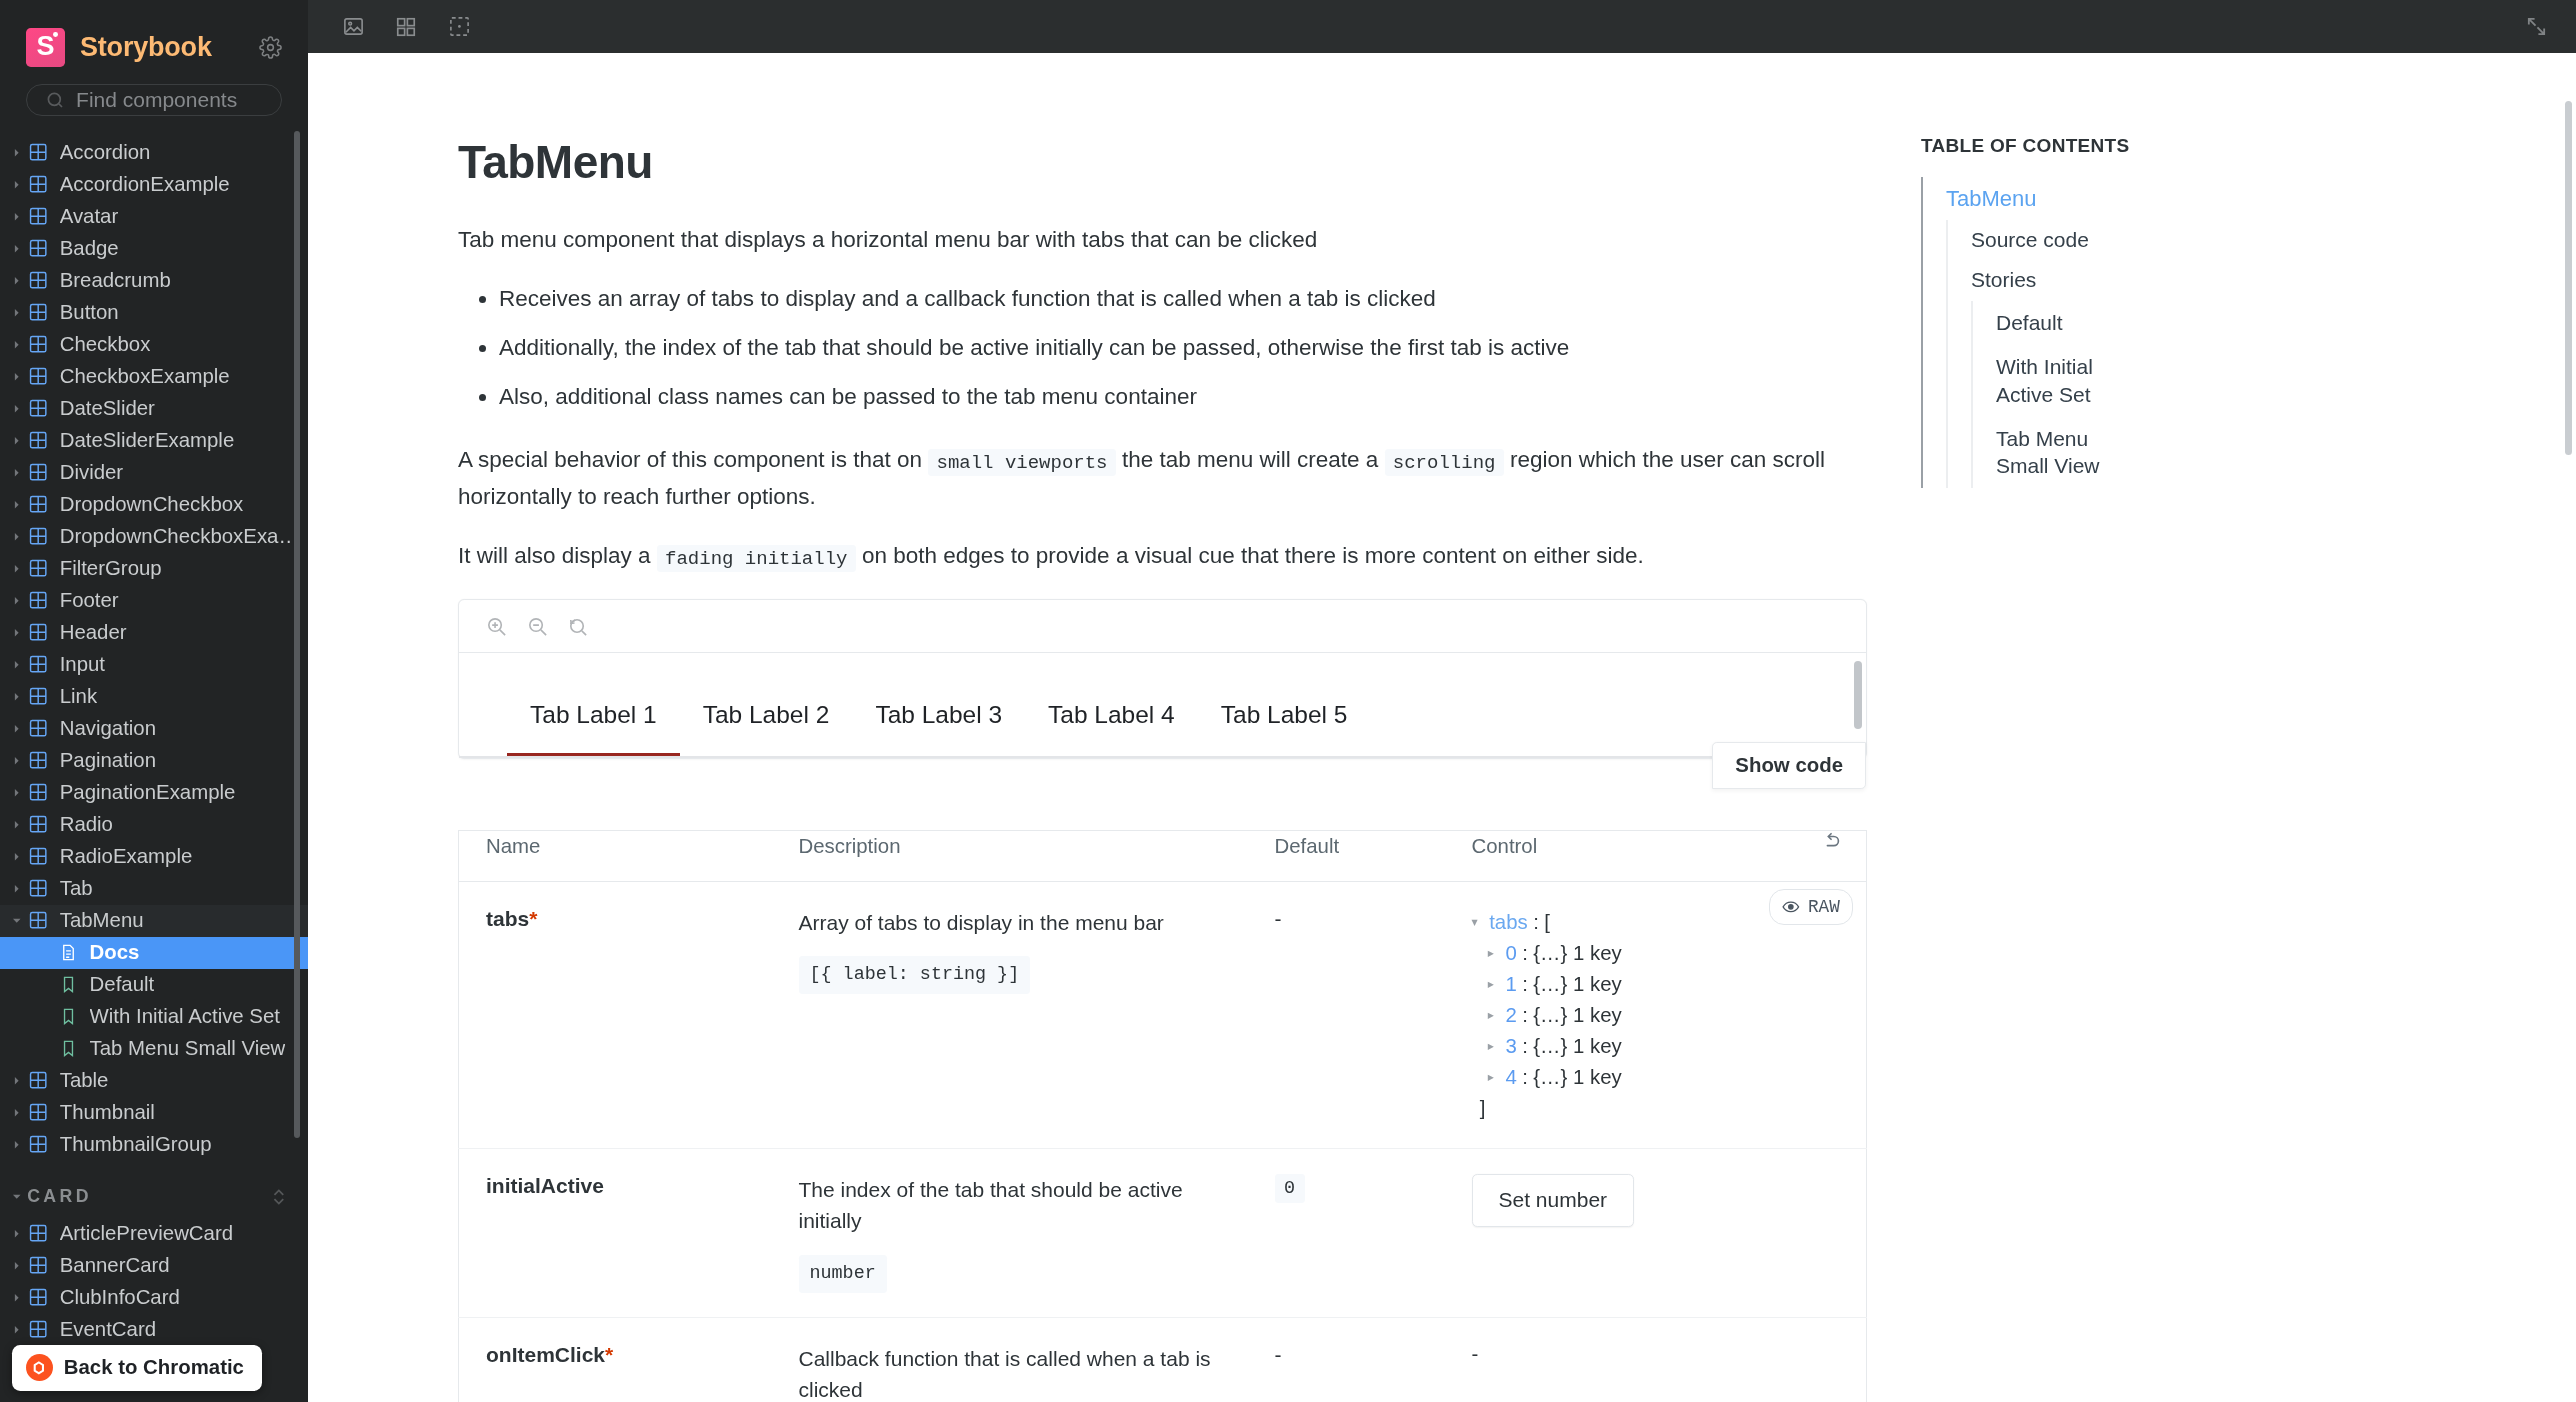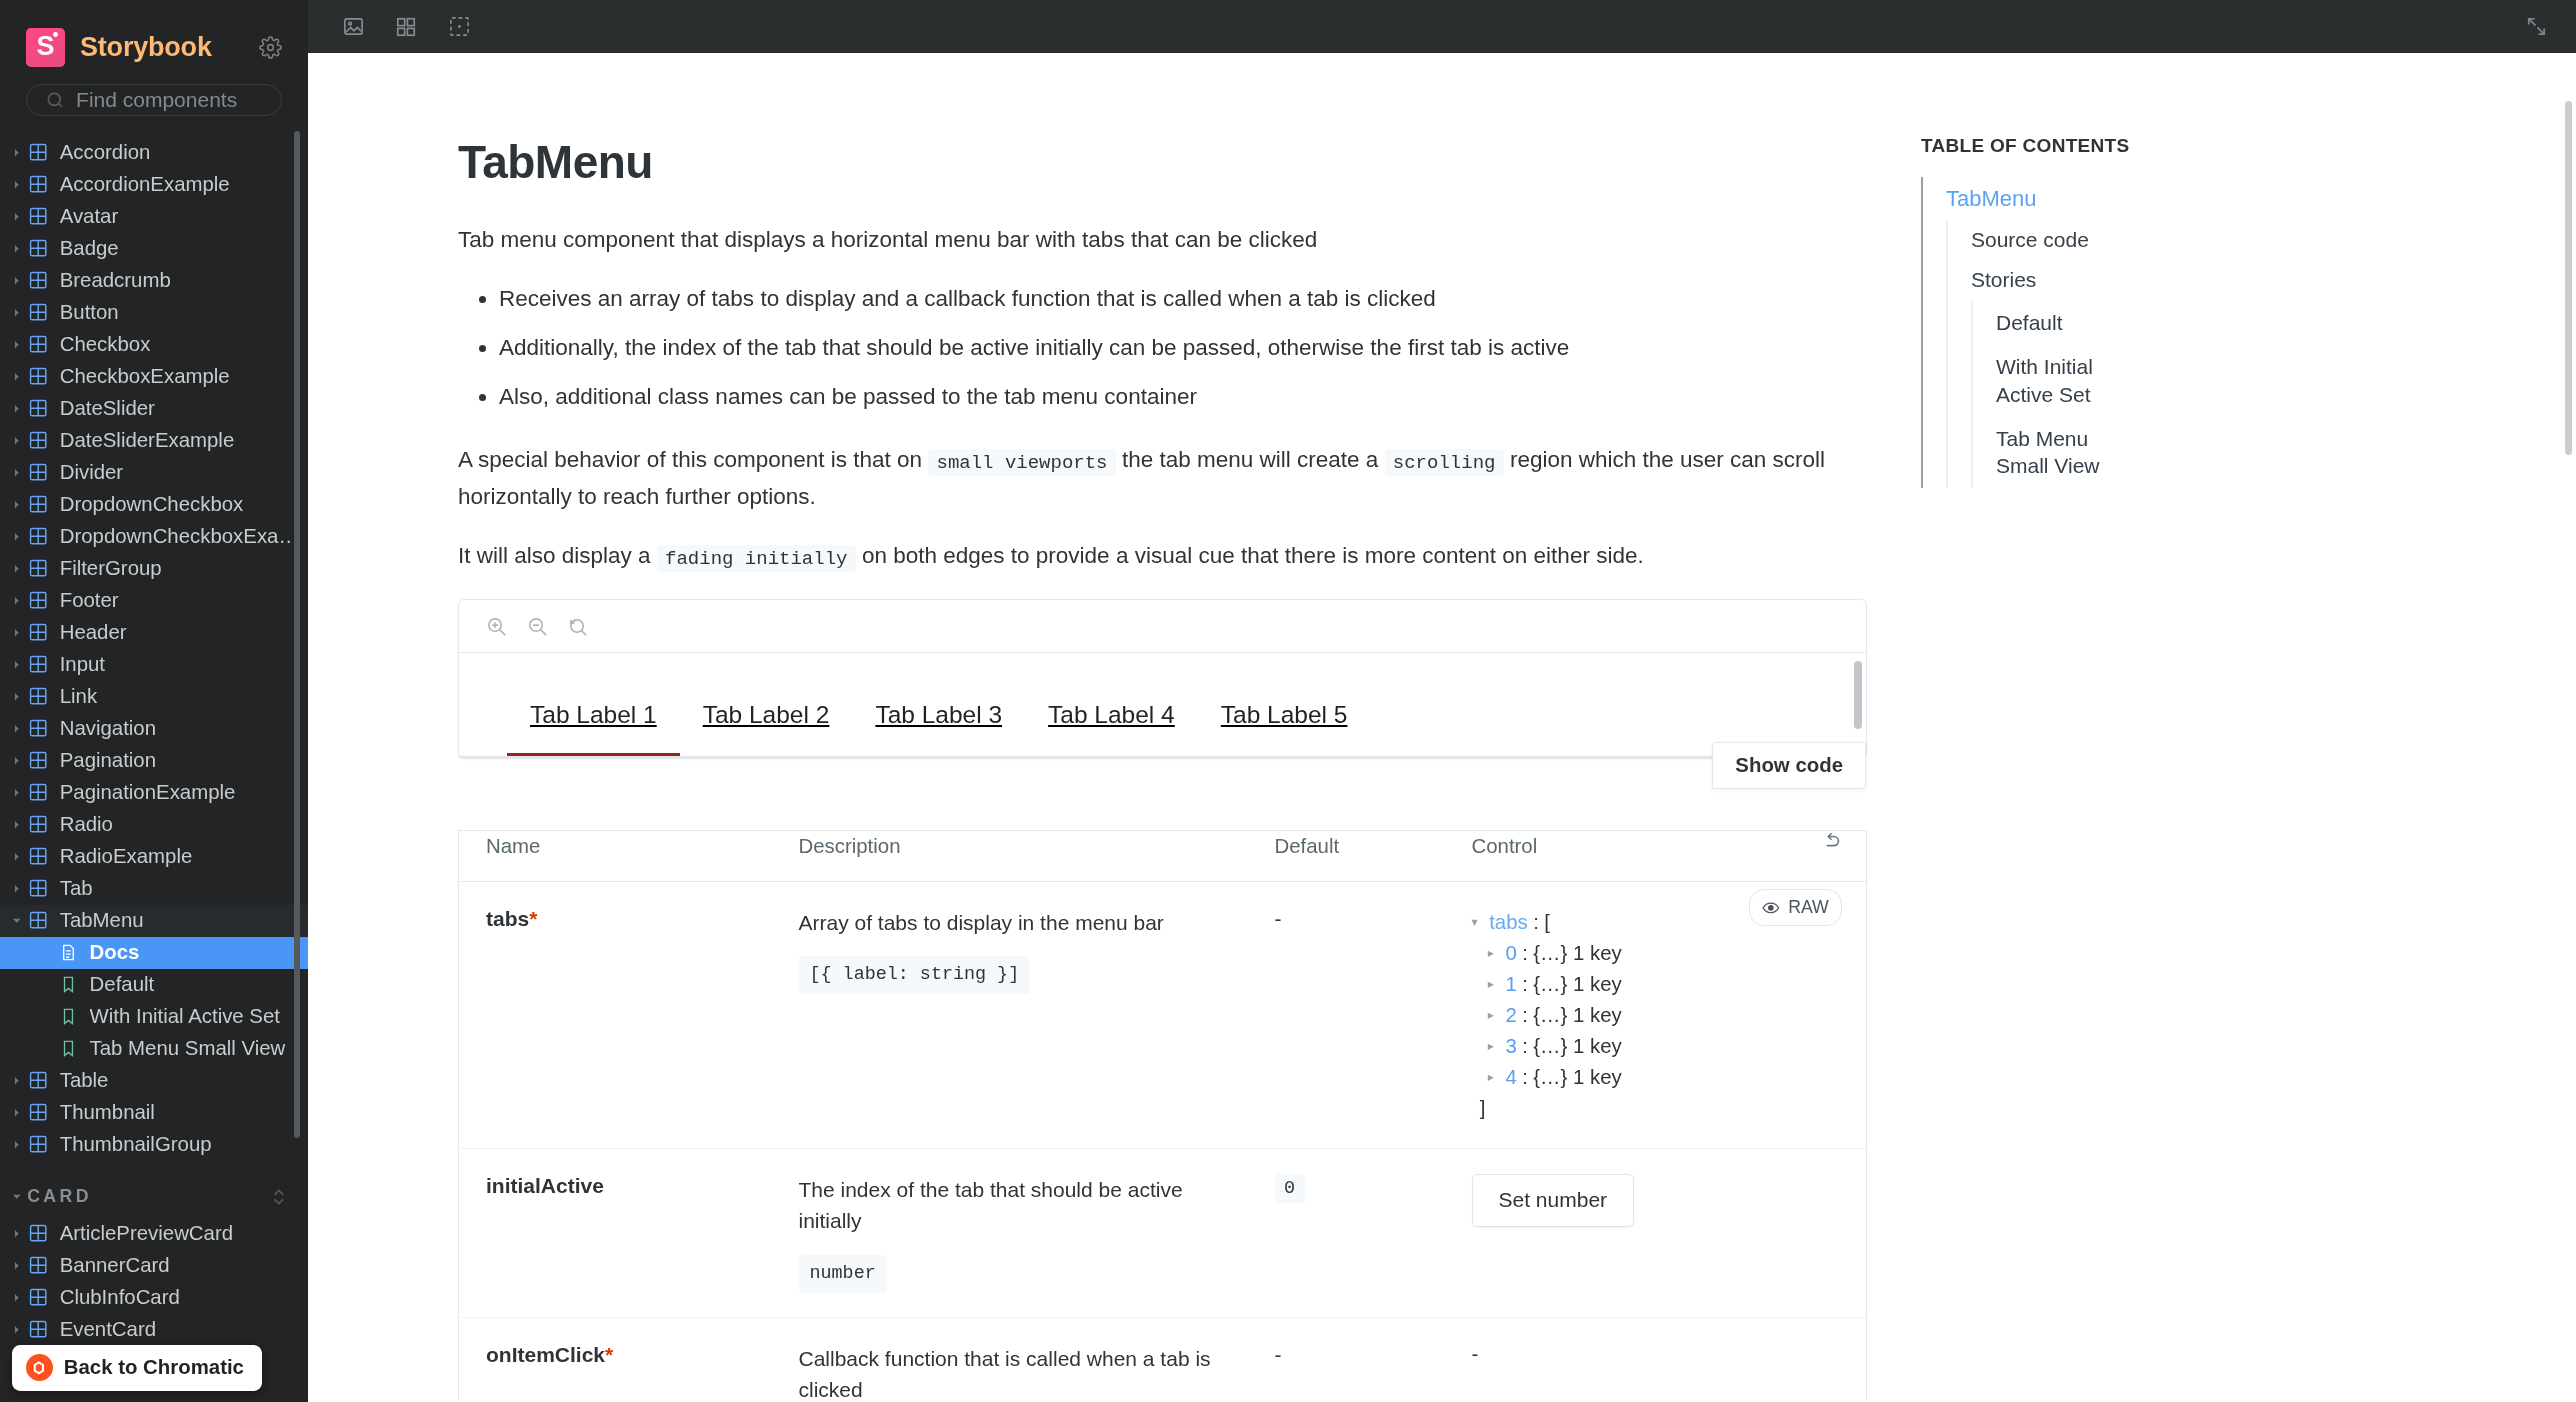--- a/index.html
+++ b/index.html
@@ -172,21 +172,21 @@
   .prev-toolbar {
     height: 53px; display:flex; align-items:center; gap: 17.7px;
     padding-left: 26px; border-bottom: 0.7px solid #E6E9EC;
   }
   .prev-toolbar .zbtn { opacity:.55; display:flex; }
   .prev-stage {
     height: 105px; position: relative; overflow:hidden;
   }
   .tabbar {
     display:flex; align-items:flex-end; height: 100%;
-    padding-left: 48px; position:relative;text-decoration:underline;
+    padding-left: 48px; position:relative;
   }
   .tab {
     font-size: 24.5px; color:#1f2226; padding: 0 23px 24.5px 23px;
     position:relative; white-space:nowrap;
     display:flex; align-items:flex-end; height:100%;
     padding-bottom: 29px;
   }
   .tab.active:after {
     content:""; position:absolute; left:0; right:0; bottom:0;
     height: 4.8px; background: #98261F;
@@ -255,24 +255,24 @@
   .jsontree { font-family:"Liberation Sans", sans-serif; font-size:20.4px; line-height:1.52; }
   .jt-row { display:flex; align-items:center; white-space:nowrap; }
   .jt-caret { color:#9aa0a6; font-size:12.2px; width:17.7px; flex:0 0 17.7px; }
   .jt-key { color:#6aa8f0; }
   .jt-key.dim { color:#5b9bf0; }
   .jt-punc { color:#2E3438; margin: 0 5.4px; }
   .jt-val { color:#2E3438; }
   .jt-indent { padding-left: 16.3px; }
   .jt-close { padding-left: 8.2px; color:#2E3438; }
   .rawbtn {
-    position:absolute; right: 24px; top: 6.8px;
+    position:absolute; right: 13px; top: 6.8px;
     display:flex; align-items:center; gap:8.2px;
     border:0.7px solid #E2E6EA; border-radius:15px; background:#fff;
-    padding: 6.8px 12.2px; font-size: 17.7px; color:#4A5560;
+    padding: 6.8px 12.2px; font-size: 17.7px; color:#4A5560;font-family:Liberation Mono, monospace;
   }
 
   
   .toc-title {
     font-size: 19px; font-weight:700; color:#2E3438; letter-spacing: 0.3px;
     margin-bottom: 20.4px;
   }
   .toc-list { border-left: 2.7px solid #9AA0A6; padding-left: 0; }
   .toc-l1 { padding: 8.2px 0 8.2px 23px; font-size: 22px; color:#5BA3F0; }
   .toc-sub { border-left: 2.7px solid #ECEEF0; margin-left: 23px; }

